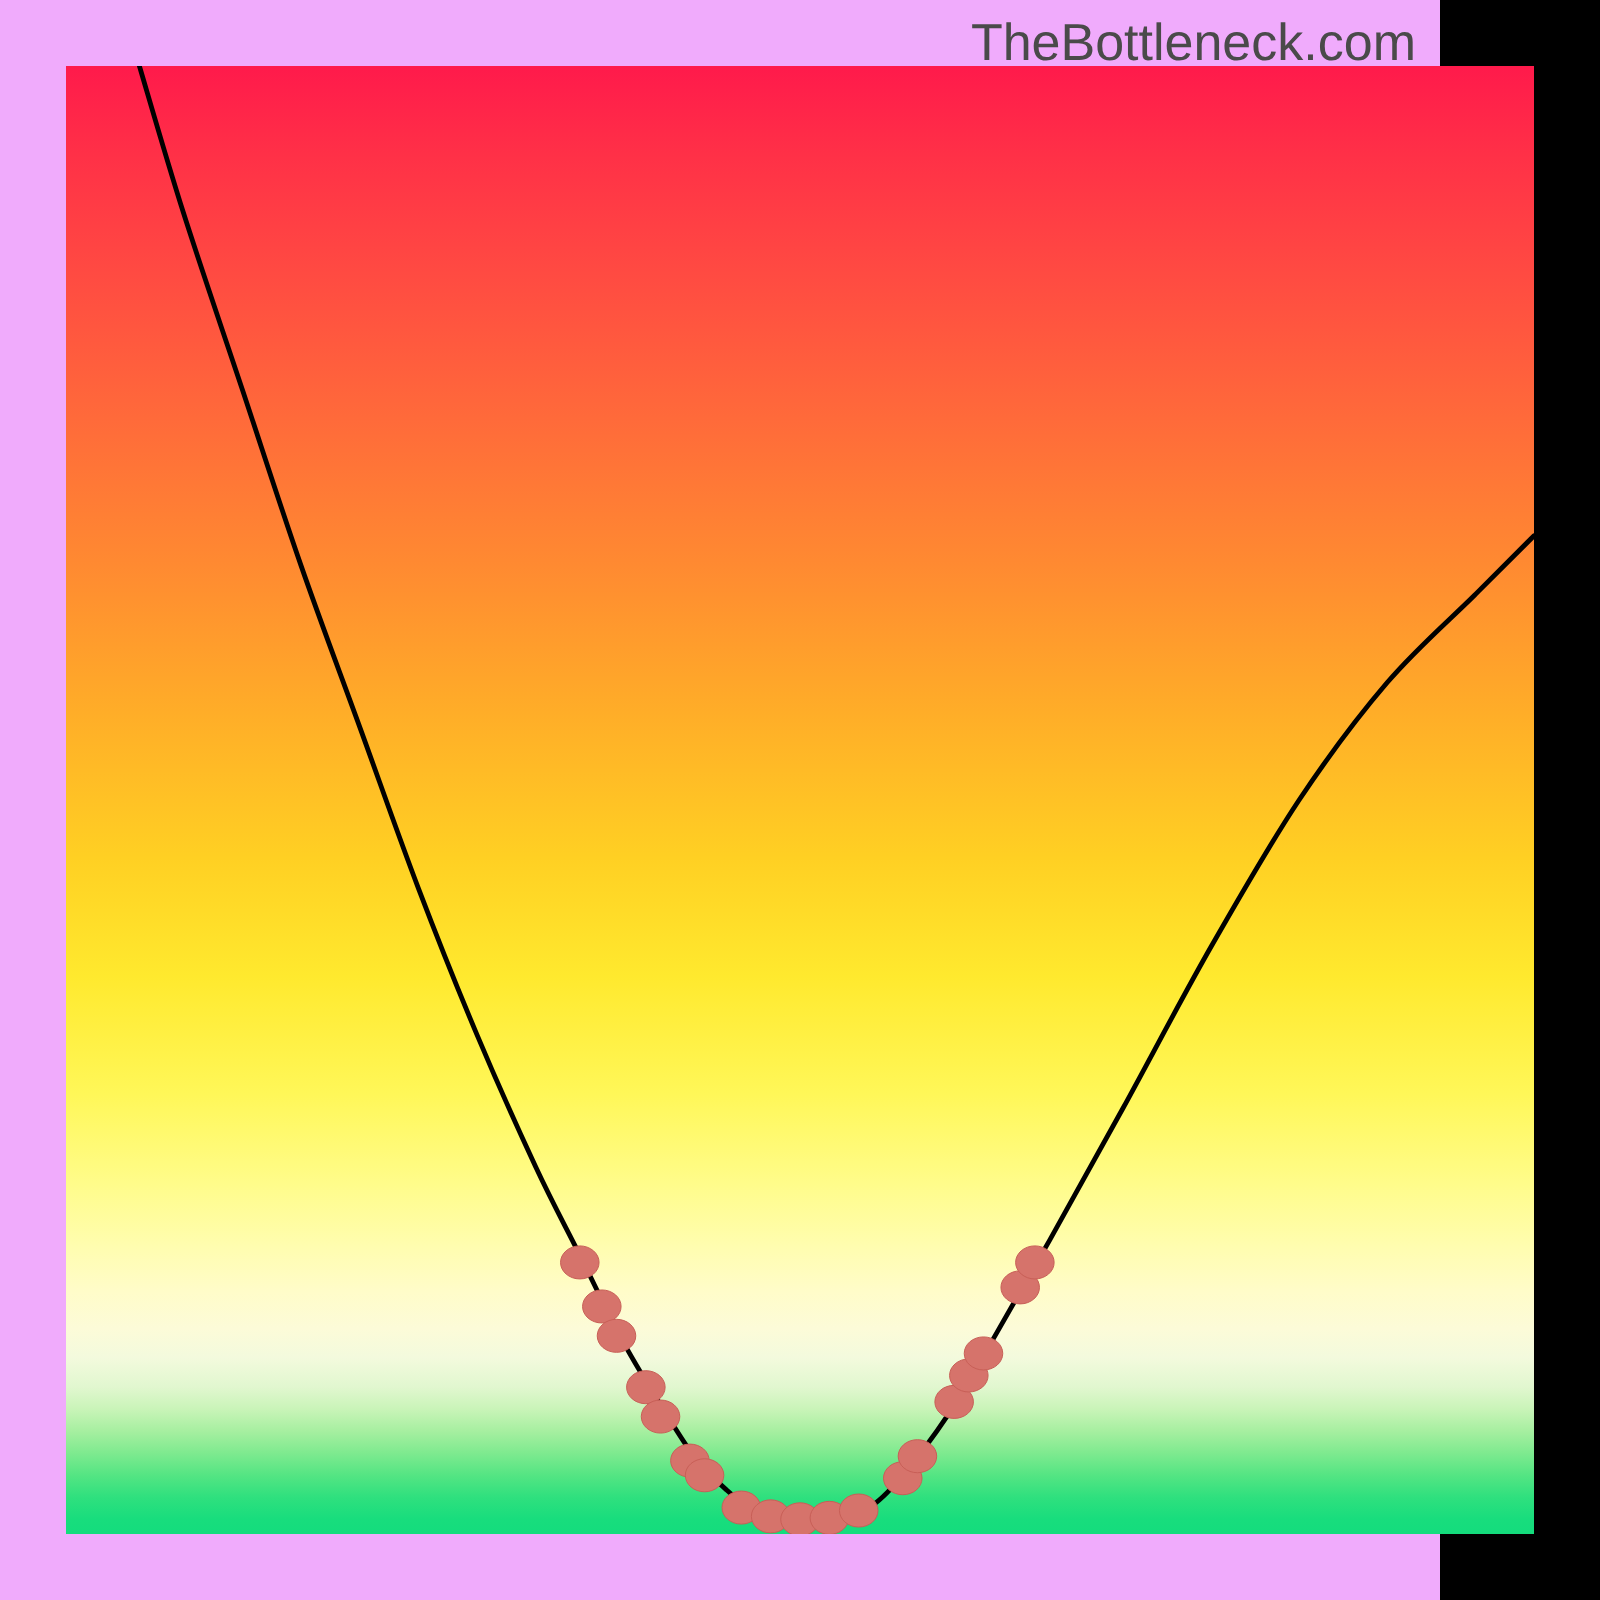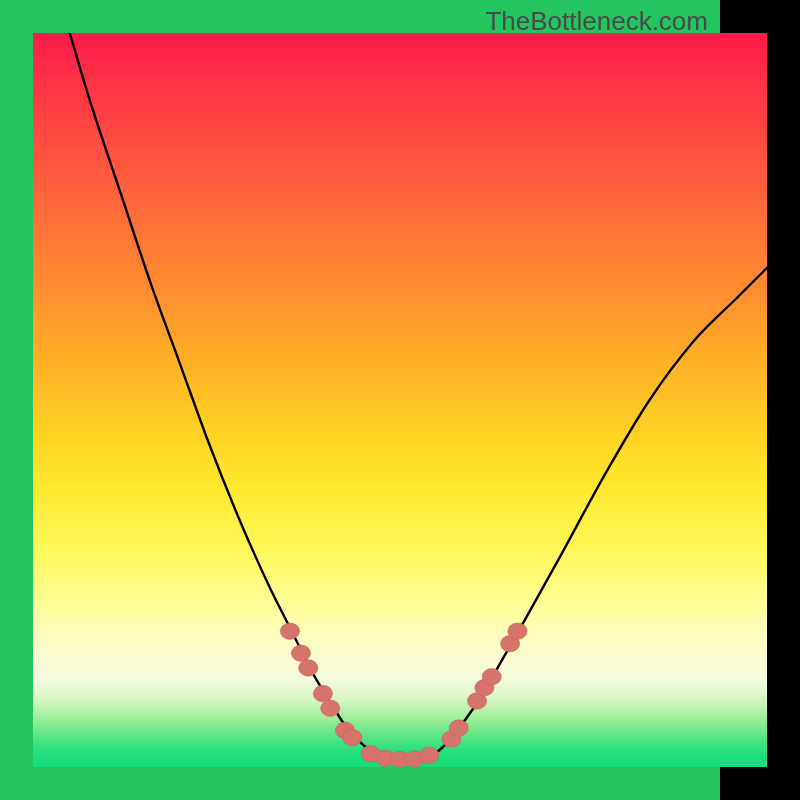--- a/index.html
+++ b/index.html
@@ -10,21 +10,21 @@
     overflow: hidden;
     background: #000;
     font-family: Arial, Helvetica, sans-serif;
   }
   .frame {
     position: absolute;
     left: 0;
     top: 0;
     width: 720px;
     height: 800px;
-    background: #22c55e;
+    background: #f0abfc;
   }
   .plot {
     position: absolute;
     left: 33px;
     top: 33px;
     width: 734px;
     height: 734px;
     overflow: hidden;
   }
   .gradient {

